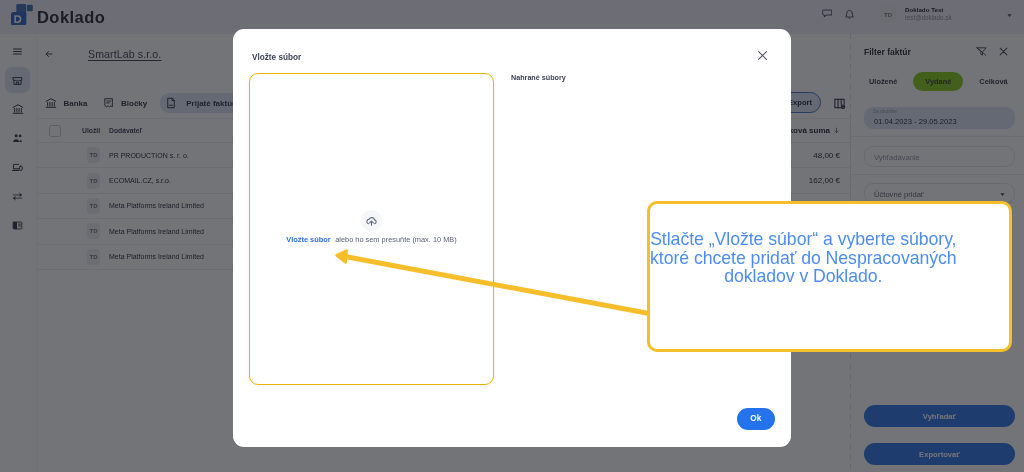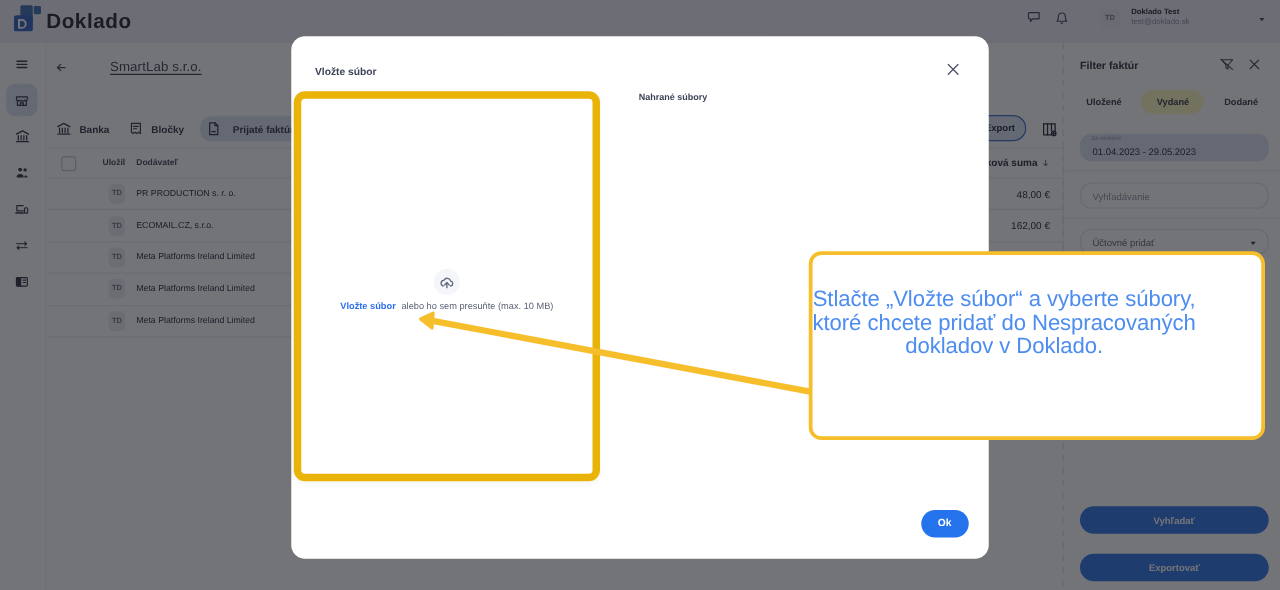--- a/index.html
+++ b/index.html
@@ -74,40 +74,40 @@
 
   
   .panel{position:absolute;left:852px;top:34px;width:172px;height:438px;background:#fff;}
   .panel-divider{position:absolute;left:850px;top:34px;width:1px;height:438px;
                  background:repeating-linear-gradient(to bottom,#dfe2ea 0 5px,transparent 5px 10px);}
   .panel-title{position:absolute;left:12px;top:13px;font-size:8.5px;font-weight:700;color:#282c3c;}
   .panel-ico{position:absolute;top:8px;width:12px;height:12px;color:#3c4256;
              display:flex;align-items:center;justify-content:center;}
   .ftabs{position:absolute;left:5px;top:38px;display:flex;gap:4px;align-items:center;}
   .ftab{padding:5px 12px;border-radius:10px;font-size:7.4px;color:#32374a;font-weight:700;white-space:nowrap;}
-  .ftab.active{background:#fef9c3;}
+  .ftab.active{background:#84cc16;}
   .field{position:absolute;left:12px;width:148px;border:1px solid #e5e7ee;border-radius:9px;
          box-sizing:border-box;}
   .fld-label{position:absolute;left:8px;top:0.5px;font-size:4.8px;color:#9098ab;}
   .fld-val{position:absolute;left:9px;font-size:7.6px;color:#282c3c;}
   .sep{position:absolute;left:0;width:172px;height:1px;background:#eceef2;}
   .pbtn{position:absolute;left:12px;width:151px;height:22px;border-radius:11px;background:#2f73e9;
         color:#fff;font-size:7.6px;font-weight:700;display:flex;align-items:center;justify-content:center;}
 
   
   #overlay{position:absolute;inset:0;background:rgba(22,23,28,0.60);}
 
   
   #dialog{position:absolute;left:233px;top:29px;width:558px;height:418px;background:#fff;
           border-radius:11px;}
   .dlg-title{position:absolute;left:19px;top:23.5px;font-size:8.2px;font-weight:700;color:#3d4256;}
   .dlg-close{position:absolute;left:524px;top:20.5px;width:11px;height:11px;color:#4d5369;
               display:flex;align-items:center;justify-content:center;}
-  .dropzone{position:absolute;left:2px;top:44px;width:245px;height:312px;
-            border:6px solid #eab308;border-radius:9px;box-sizing:border-box;
+  .dropzone{position:absolute;left:16px;top:44px;width:245px;height:312px;
+            border:1px solid #eab308;border-radius:9px;box-sizing:border-box;
             box-shadow:0 1px 4px rgba(30,40,70,0.055);}
   .dz-inner{position:absolute;left:0;right:0;top:136px;text-align:center;}
   .dz-circle{width:21px;height:21px;border-radius:50%;background:#f5f6fa;margin:0 auto;
              display:flex;align-items:center;justify-content:center;color:#646a80;}
   .dz-text{margin-top:4px;font-size:7.4px;color:#5c6277;}
   .dz-link{color:#2c6ff0;font-weight:700;margin-right:2.5px;}
   .uploaded-label{position:absolute;left:278px;top:43.5px;font-size:7.2px;font-weight:700;color:#3d4256;}
   .ok-btn{position:absolute;left:503.5px;top:378.8px;width:38.5px;height:21.8px;border-radius:11px;
           background:#2573ec;color:#fff;font-size:8.2px;font-weight:700;
           display:flex;align-items:center;justify-content:center;}
@@ -330,21 +330,21 @@
       </div>
       <div class="panel-ico" style="left:147px;top:13px;width:9px;height:9px;">
         <svg width="9" height="9" viewBox="0 0 24 24" fill="none" stroke="currentColor" stroke-width="2.8" stroke-linecap="round">
             <path d="M3 3l18 18M21 3L3 21"></path>
           </svg>
       </div>
 
       <div class="ftabs">
         <div class="ftab">Uložené</div>
         <div class="ftab active">Vydané</div>
-        <div class="ftab">Dodané</div>
+        <div class="ftab">Celková</div>
       </div>
 
       <div class="field" style="left:12px;top:73px;height:22px;width:151px;background:#d9e4f8;border-color:#d9e4f8;">
         <div class="fld-label">Za obdobie</div>
         <div class="fld-val" style="top:9px;">01.04.2023 - 29.05.2023</div>
       </div>
       <div class="sep" style="top:102px;"></div>
       <div class="field" style="left:12px;top:112px;height:21px;width:151px;">
         <div class="fld-val" style="top:6px;color:#8e94a6;">Vyhľadávanie</div>
       </div>

